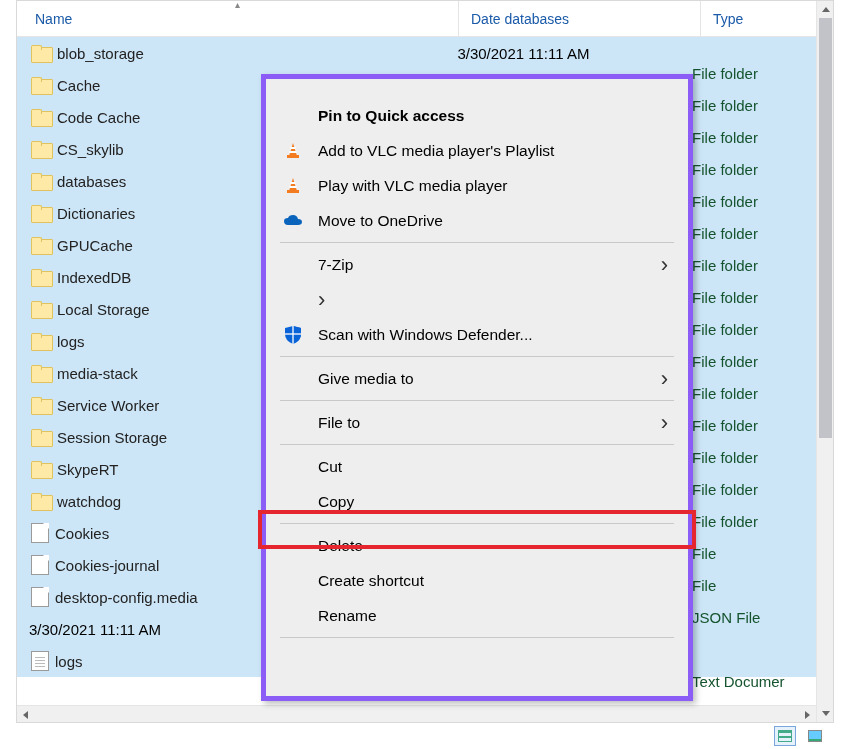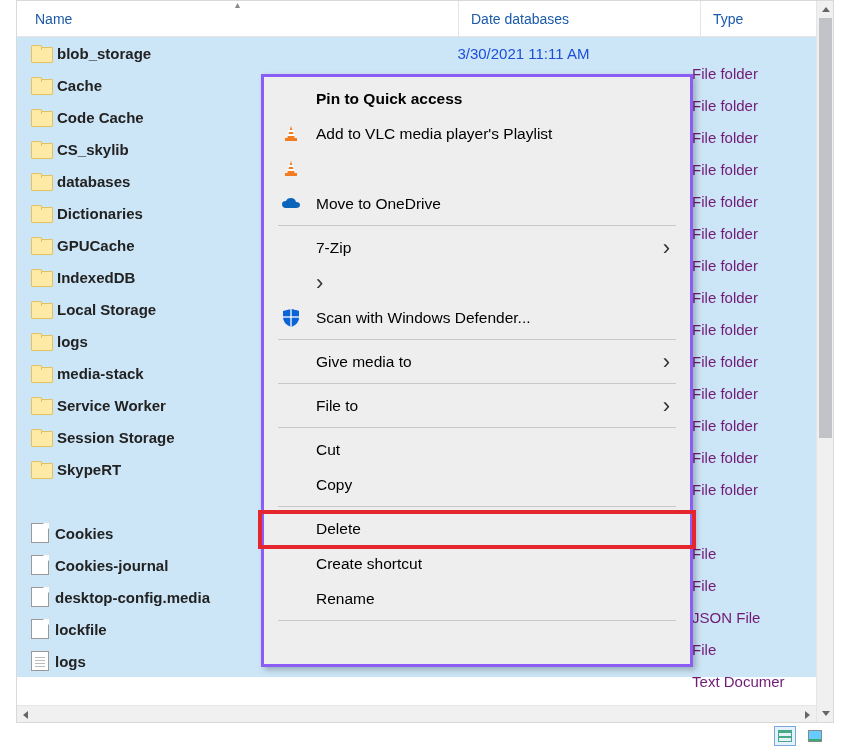--- a/index.html
+++ b/index.html
@@ -20,23 +20,23 @@
   .hcell { height:100%; display:flex; align-items:center; padding:0 12px; border-right:1px solid #e5e5e5; }
   .hcell.name { width:442px; padding-left:18px; position:relative; }
   .hcell.date { width:242px; }
   .hcell.type { width:120px; border-right:none; }
   .sort-ind { position:absolute; top:-2px; left:50%; transform:translateX(-50%); font-size:10px; color:#888; }
 
   .list { position:absolute; left:0; top:36px; right:17px; bottom:17px; overflow:hidden; }
   .row { display:flex; height:32px; align-items:center; font-size:15px; color:#222; }
   .row.sel { background:#cde6f7; }
   .c-name { width:442px; display:flex; align-items:center; padding-left:14px; gap:6px; }
-  .c-name .txt { white-space:nowrap;font-weight:bold; }
-  .c-date { width:242px; padding-left:12px; color:#1d4ed8; }
-  .c-type { width:140px; padding-left:12px; color:#701a75; white-space:nowrap; overflow:hidden;margin-top:40px; }
+  .c-name .txt { white-space:nowrap; }
+  .c-date { width:242px; padding-left:12px; color:#000000; }
+  .c-type { width:140px; padding-left:12px; color:#14532d; white-space:nowrap; overflow:hidden;margin-top:40px; }
 
   .icon-folder { width:20px; height:16px; position:relative; }
   .icon-folder::before { content:""; position:absolute; left:0; top:2px; width:20px; height:14px; background:#ffe9a6; border:1px solid #e0c35c; border-radius:1px; }
   .icon-folder::after { content:""; position:absolute; left:0; top:0; width:9px; height:4px; background:#ffe9a6; border:1px solid #e0c35c; border-bottom:none; border-radius:2px 2px 0 0; }
 
   .icon-file { width:18px; height:20px; position:relative; background:#fff; border:1px solid #9a9a9a; }
   .icon-file::before { content:""; position:absolute; right:-1px; top:-1px; width:0; height:0; border-top:6px solid #fff; border-left:6px solid transparent; }
   .icon-file::after { content:""; position:absolute; right:-1px; top:-1px; width:0; height:0; border-top:6px solid #fff; border-left:6px solid #9a9a9a; transform:scale(0.85) translate(1px,-1px); opacity:0; }
   .icon-file.lines::before { content:""; position:absolute; left:3px; top:5px; right:3px; height:1px; background:#bbb; box-shadow:0 3px 0 #bbb,0 6px 0 #bbb,0 9px 0 #bbb; border:none; width:auto; }
 
@@ -44,21 +44,21 @@
   .hscroll-left { position:absolute; left:0; top:0; width:17px; height:17px; display:flex; align-items:center; justify-content:center; }
   .hscroll-right { position:absolute; right:0; top:0; width:17px; height:17px; display:flex; align-items:center; justify-content:center; }
 
   .statusbar { position:absolute; left:16px; width:818px; top:723px; height:26px; display:flex; justify-content:flex-end; align-items:center; gap:8px; padding-right:8px; }
   .view-btn { width:22px; height:20px; border:1px solid transparent; display:flex; align-items:center; justify-content:center; }
   .view-btn.active { border-color:#7aa7d9; background:#e5f1fb; }
   .vb-details { width:14px; height:12px; border:1px solid #4a8; background:linear-gradient(#4a8 2px,transparent 2px,transparent 5px,#4a8 5px,#4a8 7px,transparent 7px,transparent 10px,#4a8 10px); }
   .vb-large { width:14px; height:12px; background:linear-gradient(#6cf,#6cf 8px,#3a7 8px); border:1px solid #888; }
 
   
-  .ctxmenu { position:absolute; left:261px; top:74px; width:432px; background:#eee; border:3px solid #8b5cf6; box-shadow:3px 3px 6px rgba(0,0,0,.25); font-size:15.5px; color:#000; padding:4px 2px; }
+  .ctxmenu { position:absolute; left:261px; top:74px; width:432px; background:#eee; border:5px solid #8b5cf6; box-shadow:3px 3px 6px rgba(0,0,0,.25); font-size:15.5px; color:#000; padding:19px 2px; }
   .mrow { display:flex; align-items:center; height:35px; padding-left:14px; padding-right:18px; gap:14px; position:relative; }
   .mrow .lbl { flex:1; }
   .mrow.bold .lbl { font-weight:600; }
   .msep { height:1px; background:#c8c8c8; margin:4px 12px; }
   .micon { width:22px; height:22px; display:flex; align-items:center; justify-content:center; flex-shrink:0; }
   .micon.empty { width:22px; }
   .chev { font-size:22px; color:#333; font-weight:300; }
   .highlight-box { position:absolute; border:4px solid #e6262f; pointer-events:none; }
 
   svg { display:block; }
@@ -188,20 +188,24 @@
       </div>
       <div class="row sel">
         <div class="c-name">
           <span class="icon-folder"></span>
           <span class="txt">SkypeRT</span>
         </div>
         <div class="c-date"></div>
         <div class="c-type">File folder</div>
       </div>
       <div class="row sel">
+        <div class="c-name">
+          <span class="icon-folder"></span>
+          <span class="txt">watchdog</span>
+        </div>
         <div class="c-date"></div>
         <div class="c-type">File folder</div>
       </div>
       <div class="row sel">
         <div class="c-name">
           <span class="icon-file"></span>
           <span class="txt">Cookies</span>
         </div>
         <div class="c-date"></div>
         <div class="c-type">File</div>
@@ -216,24 +220,20 @@
       </div>
       <div class="row sel">
         <div class="c-name">
           <span class="icon-file"></span>
           <span class="txt">desktop-config.media</span>
         </div>
         <div class="c-date"></div>
         <div class="c-type">JSON File</div>
       </div>
       <div class="row sel">
-        <div class="c-name">
-          <span class="icon-file"></span>
-          <span class="txt">lockfile</span>
-        </div>
         <div class="c-date">3/30/2021 11:11 AM</div>
         <div class="c-type">File</div>
       </div>
       <div class="row sel">
         <div class="c-name">
           <span class="icon-file lines"></span>
           <span class="txt">logs</span>
         </div>
         <div class="c-date">3/30/2021 11:27 AM</div>
         <div class="c-type">Text Documer</div>
@@ -287,20 +287,21 @@
   </div>
   <div class="mrow">
     <span class="micon">
       <svg width="18" height="18" viewBox="0 0 18 18">
           <polygon points="9,1 13,14 5,14" fill="#f47c20"></polygon>
           <rect x="3" y="13" width="12" height="3" fill="#f47c20"></rect>
           <rect x="6.5" y="5" width="5" height="2" fill="#fff"></rect>
           <rect x="5.5" y="9" width="7" height="2" fill="#fff"></rect>
         </svg>
     </span>
+    <span class="lbl">Play with VLC media player</span>
   </div>
   <div class="mrow">
     <span class="micon">
       <svg width="20" height="14" viewBox="0 0 20 14">
           <path d="M5 11 Q1 11 1 7 Q1 4 5 4 Q6 1 10 1 Q14 1 15 5 Q19 5 19 8 Q19 11 15 11 Z" fill="#0a64bc"></path>
         </svg>
     </span>
     <span class="lbl">Move to OneDrive</span>
   </div>
   <div class="msep"></div>

